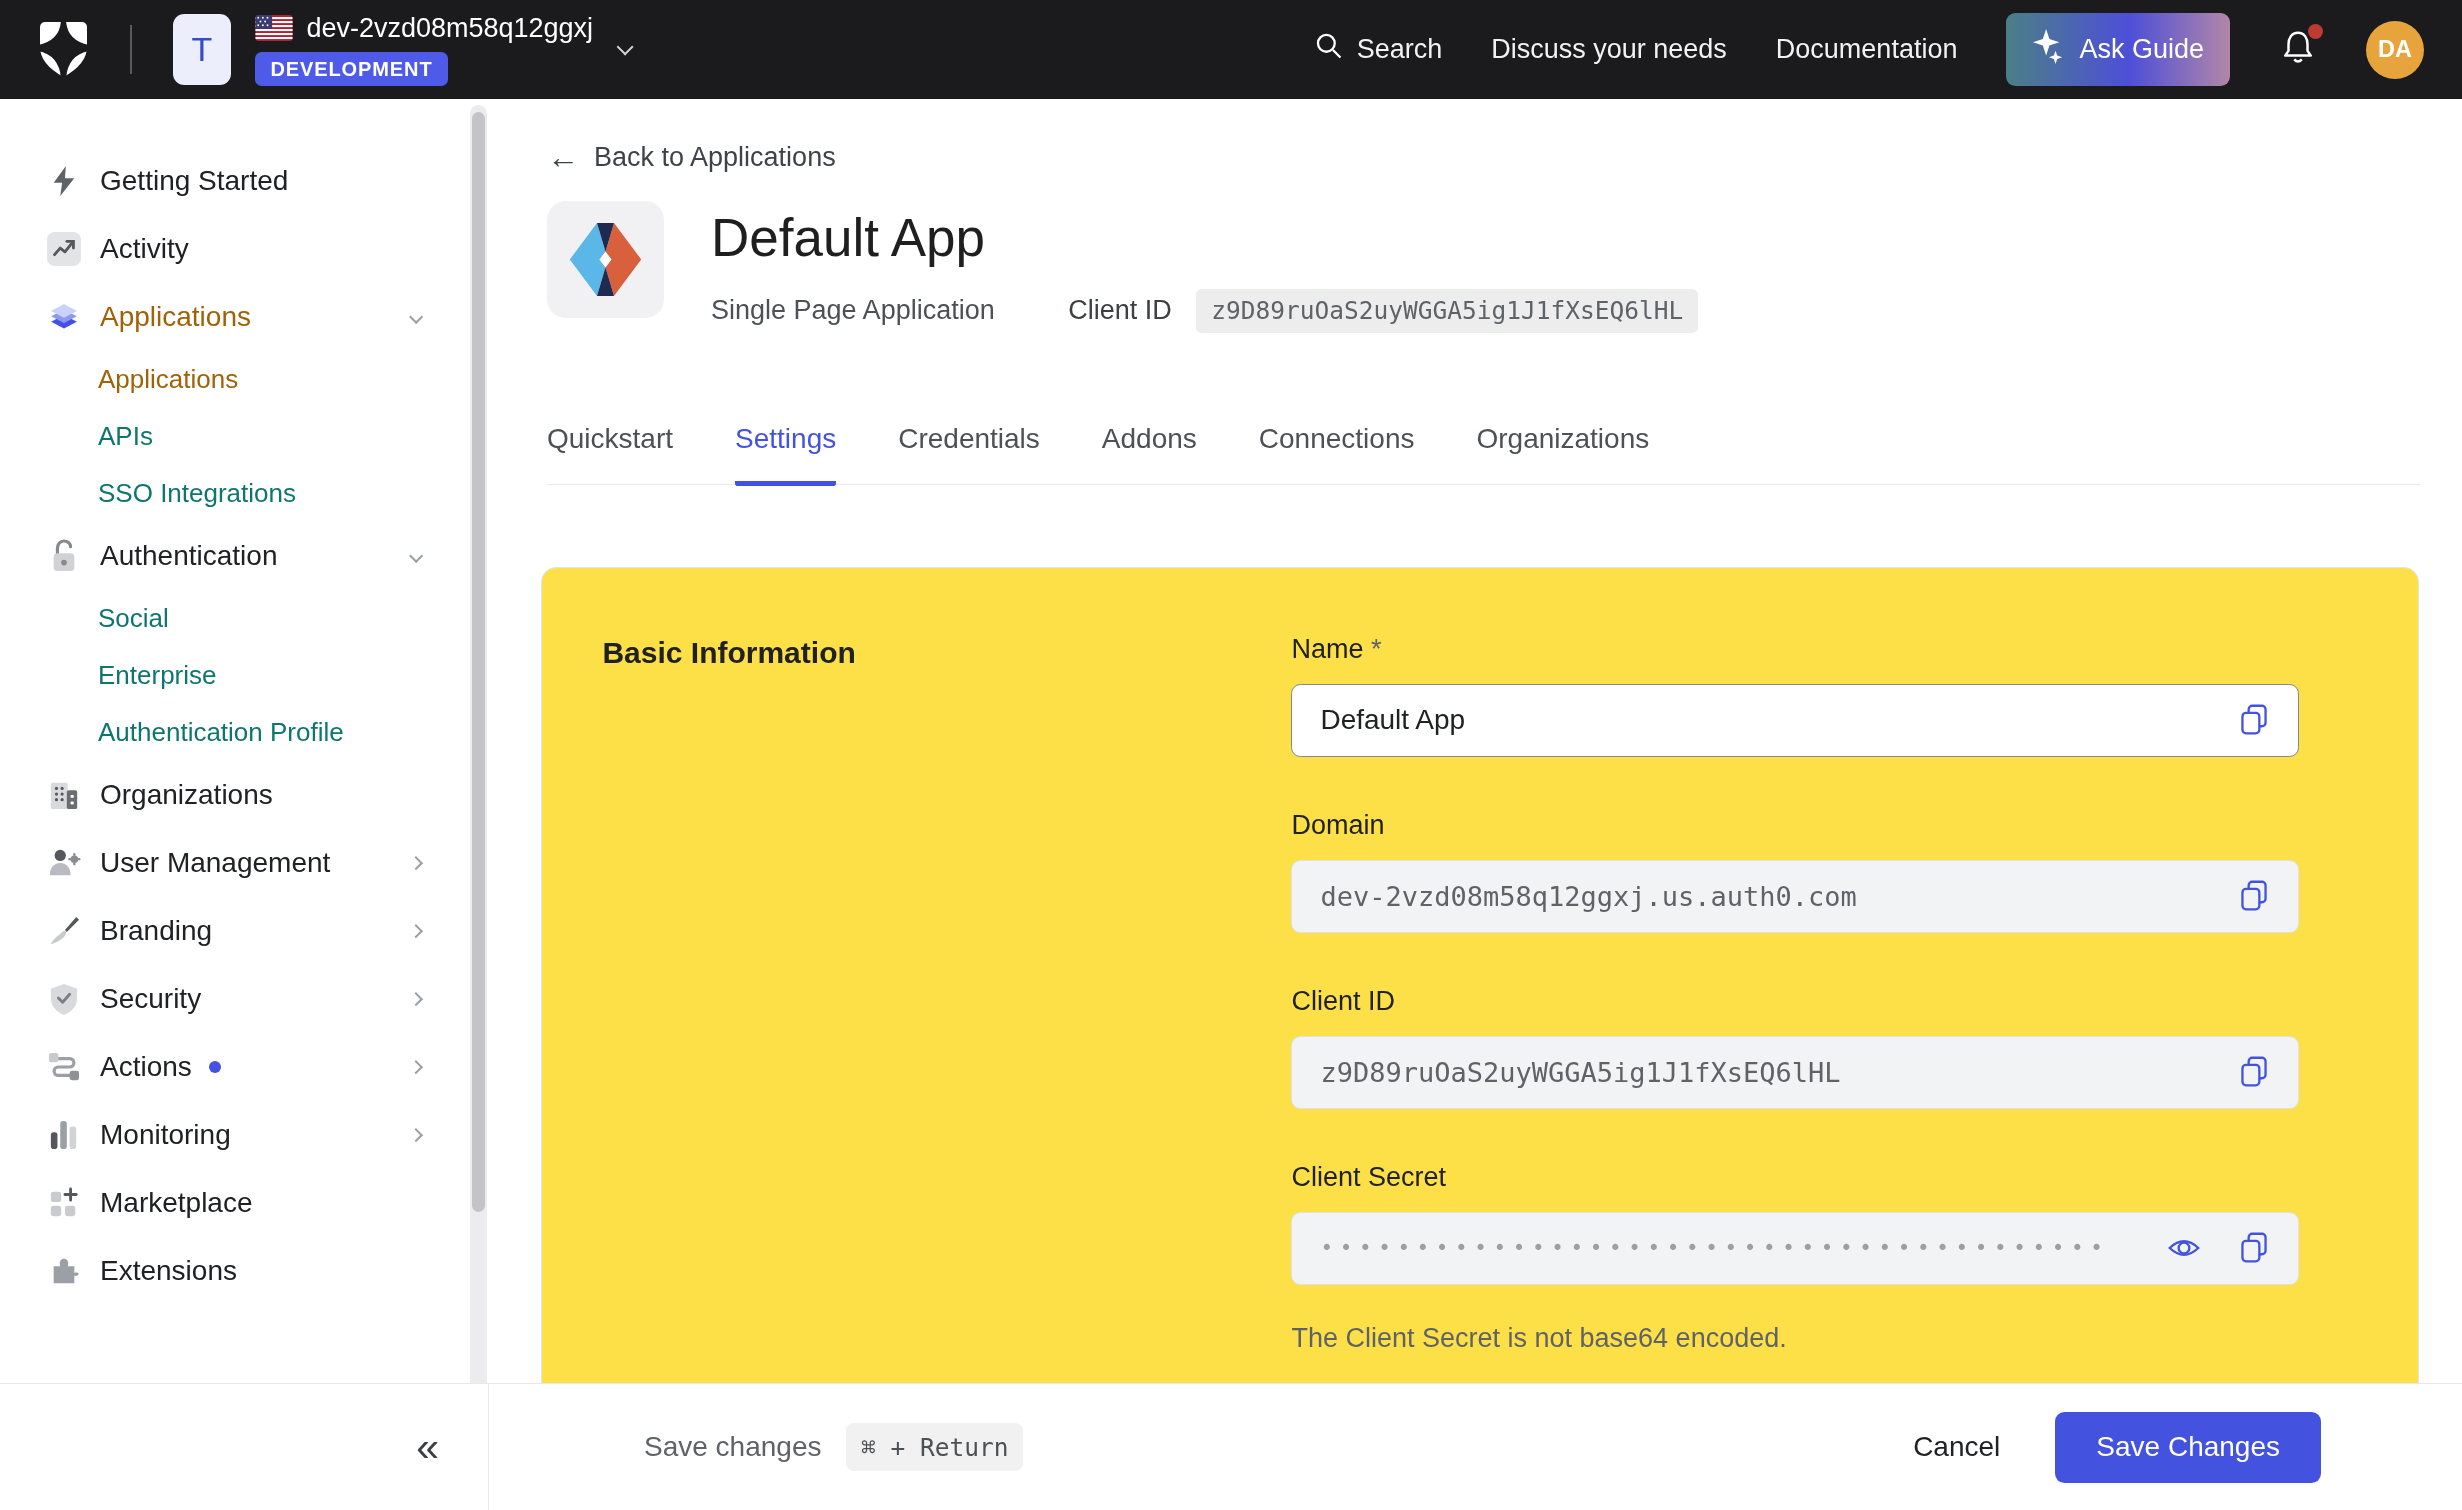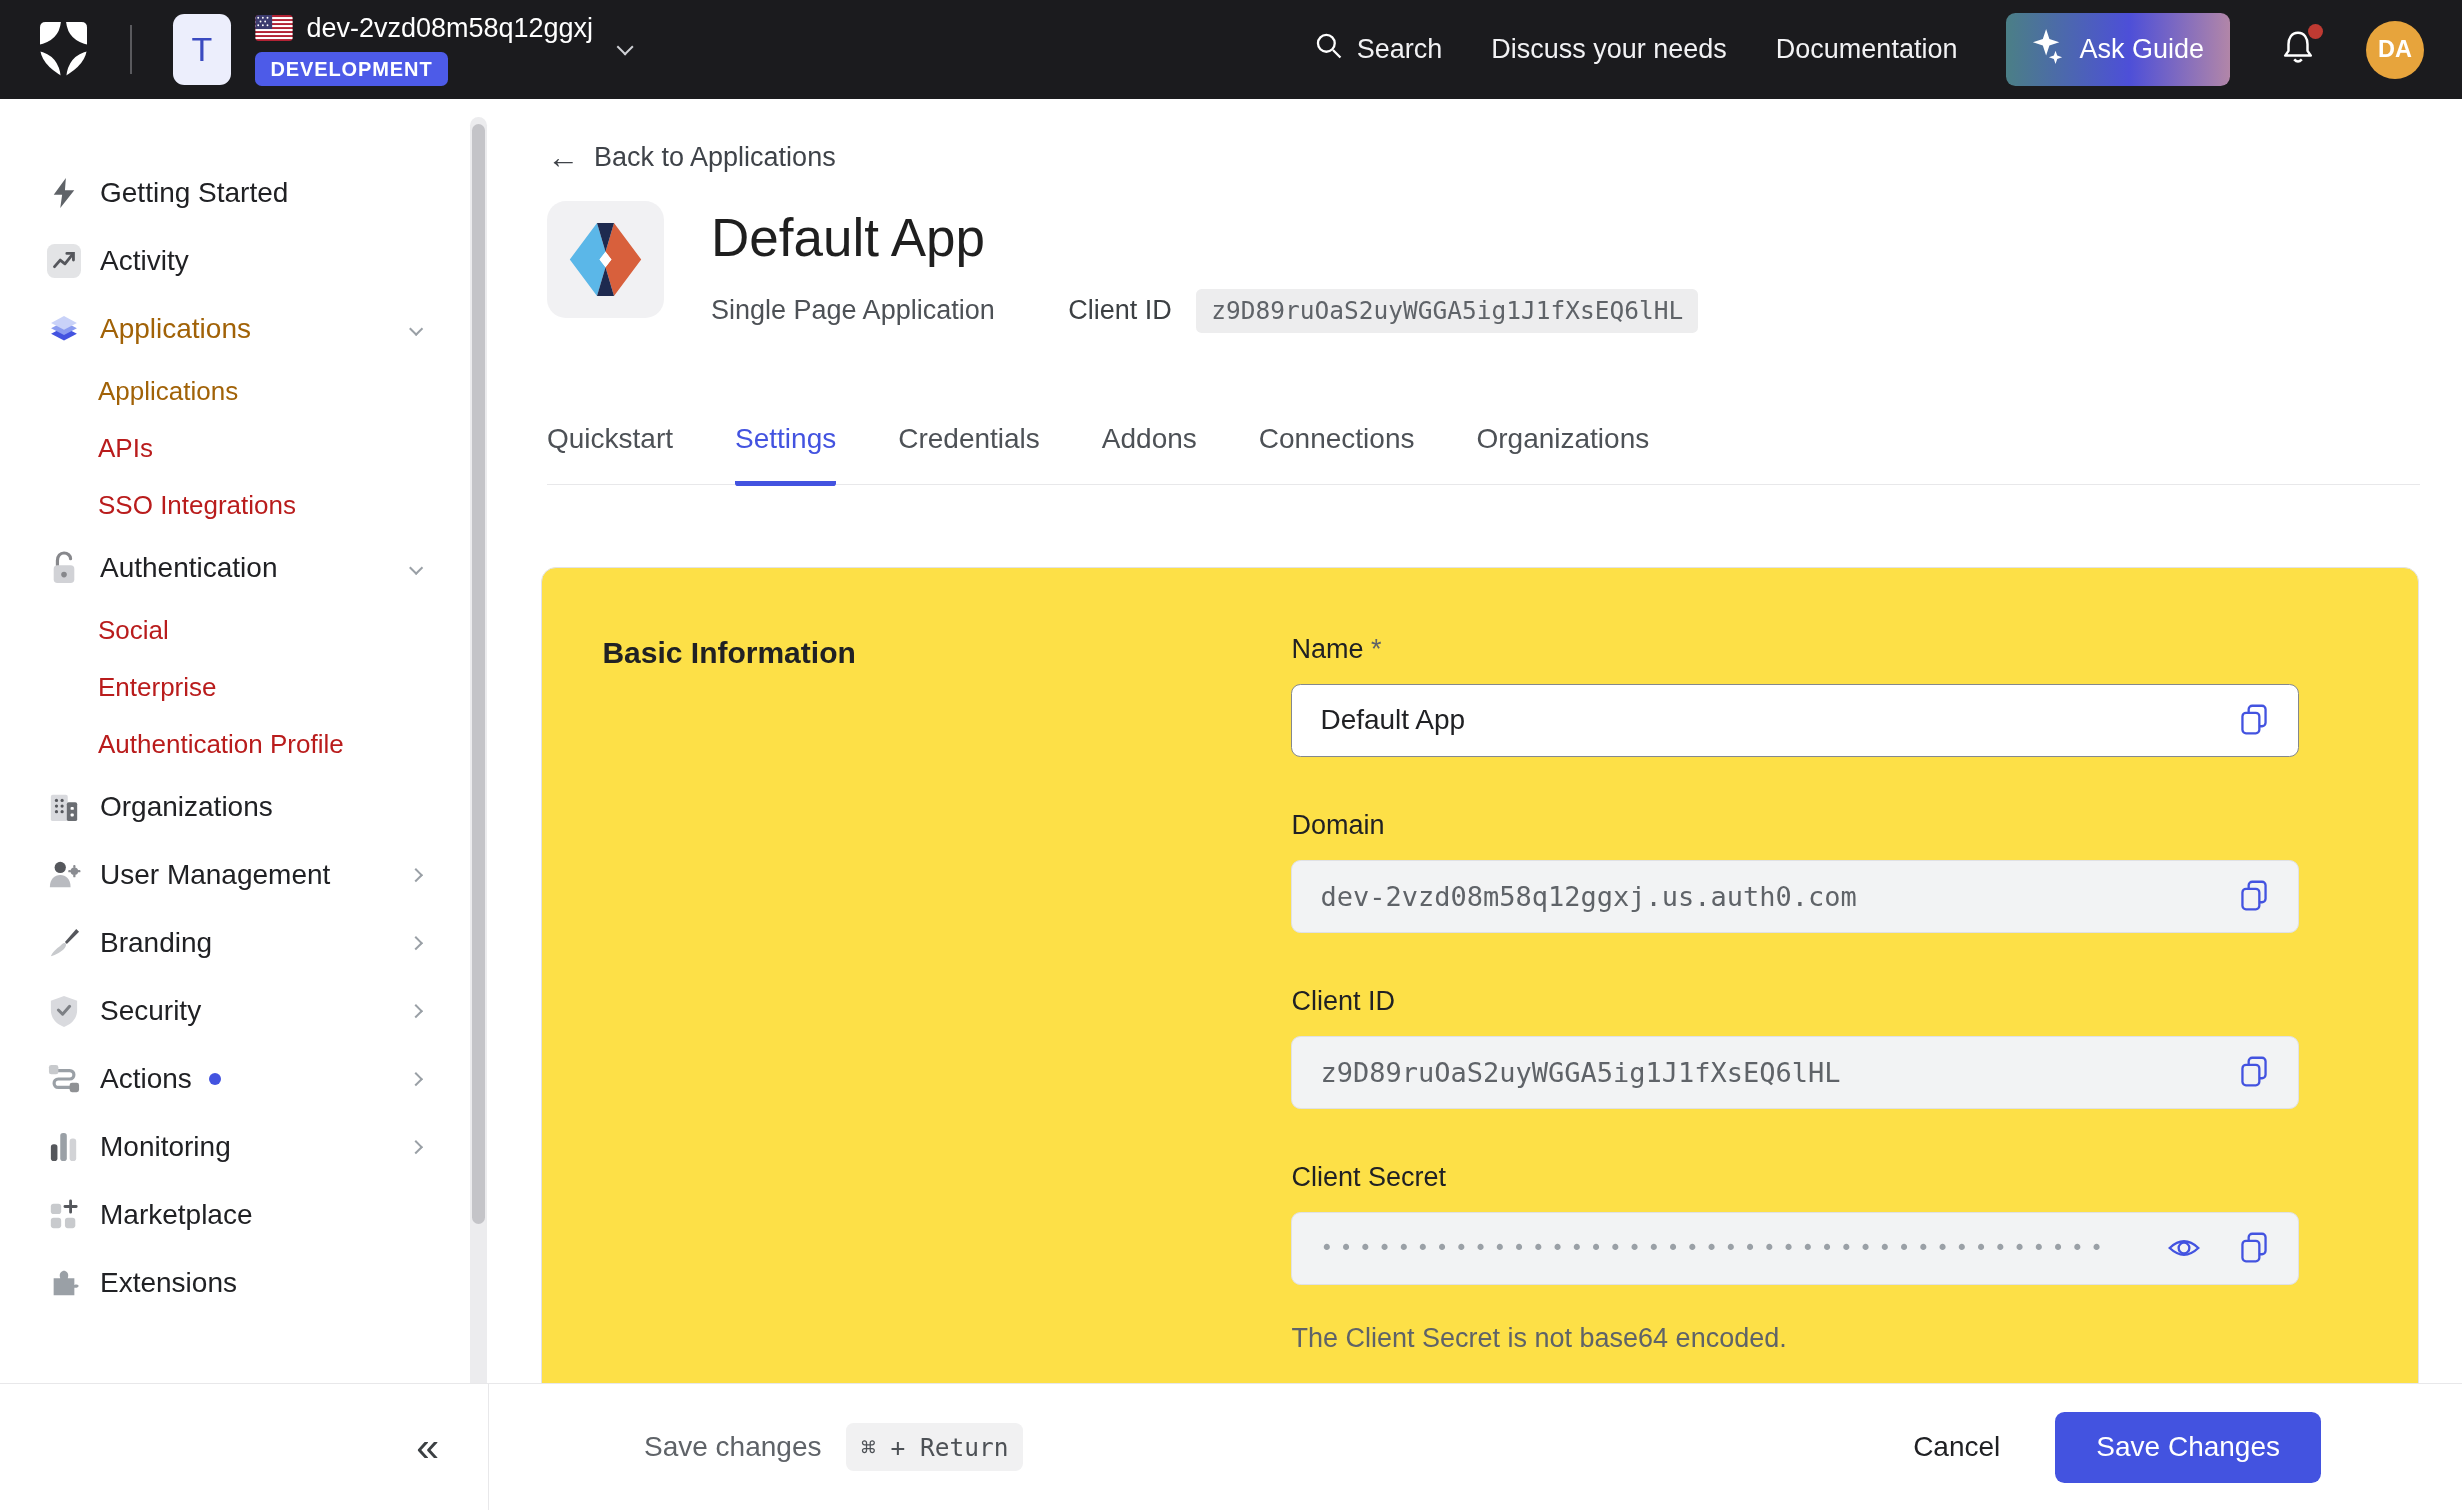--- a/index.html
+++ b/index.html
@@ -37,28 +37,28 @@
   .bell-wrap { position:relative; cursor:pointer; }
   .bell-dot { position:absolute; top:-3.8px; right:-5.6px; width:15px; height:15px;
     border-radius:50%; background:#bf3a32; }
   .avatar { width:58px; height:58px; border-radius:50%; background:#e7a43c; color:#fff;
     display:flex; align-items:center; justify-content:center; font-size:23.5px; font-weight:600; cursor:pointer;}
 
   
   .shell { display:flex; height:1412px; position:relative; }
 
   
-  .sidebar { width:489px; flex:0 0 489px; background:#fff; position:relative; padding-top:48px;margin-top:12px; }
+  .sidebar { width:489px; flex:0 0 489px; background:#fff; position:relative; padding-top:48px; }
   .snav { }
   .item { display:flex; align-items:center; cursor:pointer; padding-right:68px; }
   .item.group { height:68px; padding-left:47px; }
   .item.sub { height:57px; padding-left:98px; }
   .item .ic { width:34px; height:34px; margin-right:19px; display:flex; align-items:center; justify-content:center; }
   .item .lbl { font-size:28px; font-weight:500; color:#202124; }
-  .item.sub .lbl { font-size:26px; font-weight:400; color:#b91c1c; }
+  .item.sub .lbl { font-size:26px; font-weight:400; color:#0f766e; }
   .item.active .lbl { color:#a16207; }
   .item .chev { margin-left:auto; width:10.3px; height:10.3px; border-width:2.4px; }
   .item .bluedot { width:12.2px; height:12.2px; border-radius:50%; background:#4353e0; margin-left:17px; }
   .track { position:absolute; top:5.6px; right:1.9px; width:17px; height:1378px;
     background:#ececee; border-radius:8.5px; }
   .thumb { position:absolute; top:7.5px; left:1.9px; width:13px; height:1100px;
     background:#c4c4c8; border-radius:6.6px; cursor:pointer; }
 
   
   .main { flex:1; padding:42px 42px 0 58px; overflow:hidden; }

